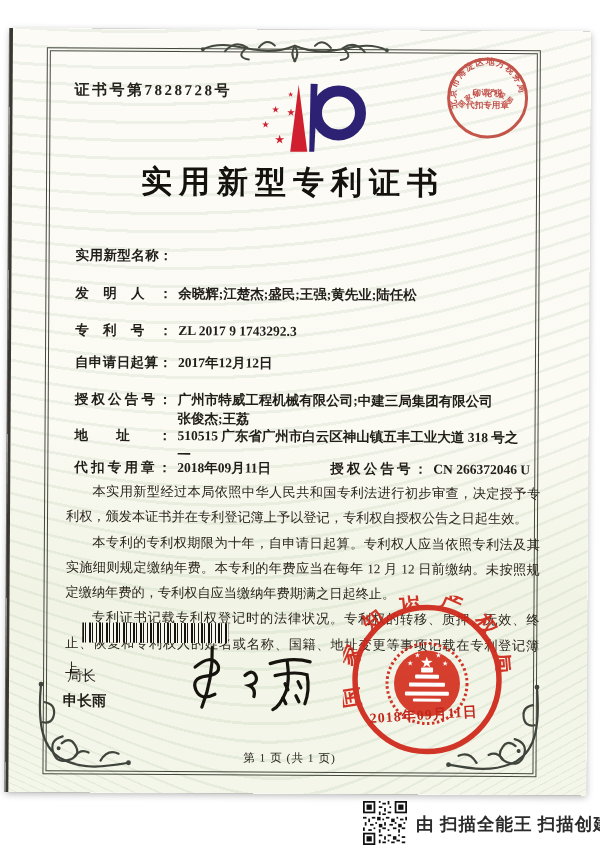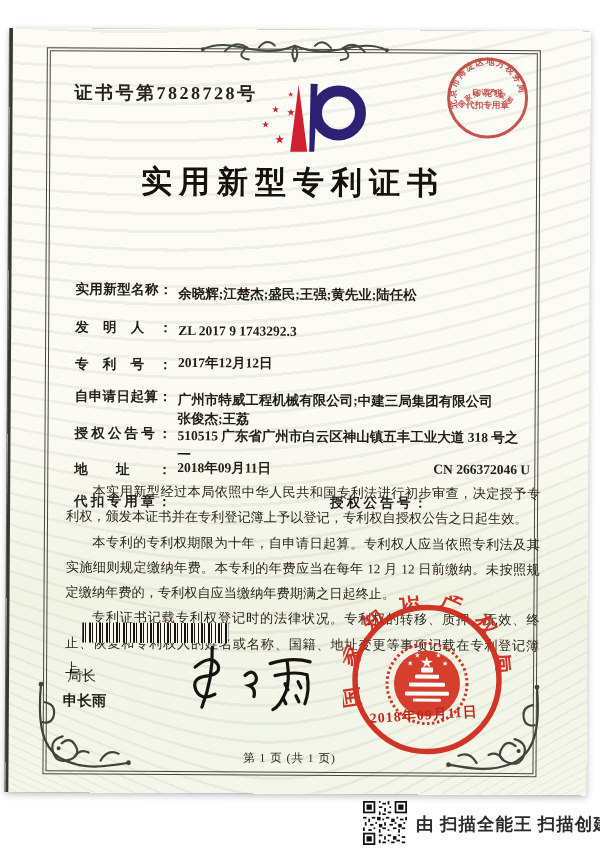--- a/index.html
+++ b/index.html
@@ -22,33 +22,33 @@
   .frame{
     position:absolute;left:34px;top:19px;width:494px;height:727px;
     border:4px double #45483e;box-sizing:border-box;
   }
   .topflourish{position:absolute;left:182px;top:2px;width:200px;height:32px;}
   .cornerflourish{position:absolute;width:104px;height:96px;}
   .cfl{left:22px;top:650px;}
   .cfr{left:434px;top:650px;transform:scaleX(-1);}
   .certno{
     position:absolute;left:62px;top:52px;
-    font-size:18px;font-weight:700;letter-spacing:2.5px;color:#26221c;
+    font-size:15px;font-weight:700;letter-spacing:2.5px;color:#26221c;
   }
   .logo{position:absolute;left:242px;top:50px;width:120px;height:90px;}
   .taxseal{position:absolute;left:432px;top:24px;width:86px;height:86px;opacity:.85;}
   .title{
     position:absolute;left:34px;top:132px;width:494px;text-align:center;
     font-size:31px;font-weight:700;letter-spacing:7px;color:#15120e;
   }
   .row{
     position:absolute;left:64px;width:470px;display:flex;align-items:flex-start;
     font-size:13.5px;font-weight:700;color:#211d18;line-height:19px;
   }
-  .lbl{flex:0 0 auto;display:inline-block;width:97px;text-align:justify;text-align-last:justify;margin-top:34px;}
+  .lbl{flex:0 0 auto;display:inline-block;width:97px;text-align:justify;text-align-last:justify;}
   .val{margin-left:6px;}
   .v2{display:block;}
   .r1{top:217px}.r2{top:255px}.r3{top:292px}.r4{top:324px}
   .r5{top:361px}.r6{top:397px}.r7{top:429px}
   .g2{position:absolute;left:256px;display:flex;}
   .paras{position:absolute;left:56px;top:450px;width:474px;font-size:13.2px;line-height:25.3px;color:#2b251d;}
   .paras p{margin:0;text-indent:2em;text-align:justify;}
   .barcode{
     position:absolute;left:73px;top:594px;width:146px;height:20px;
     background:repeating-linear-gradient(90deg,

